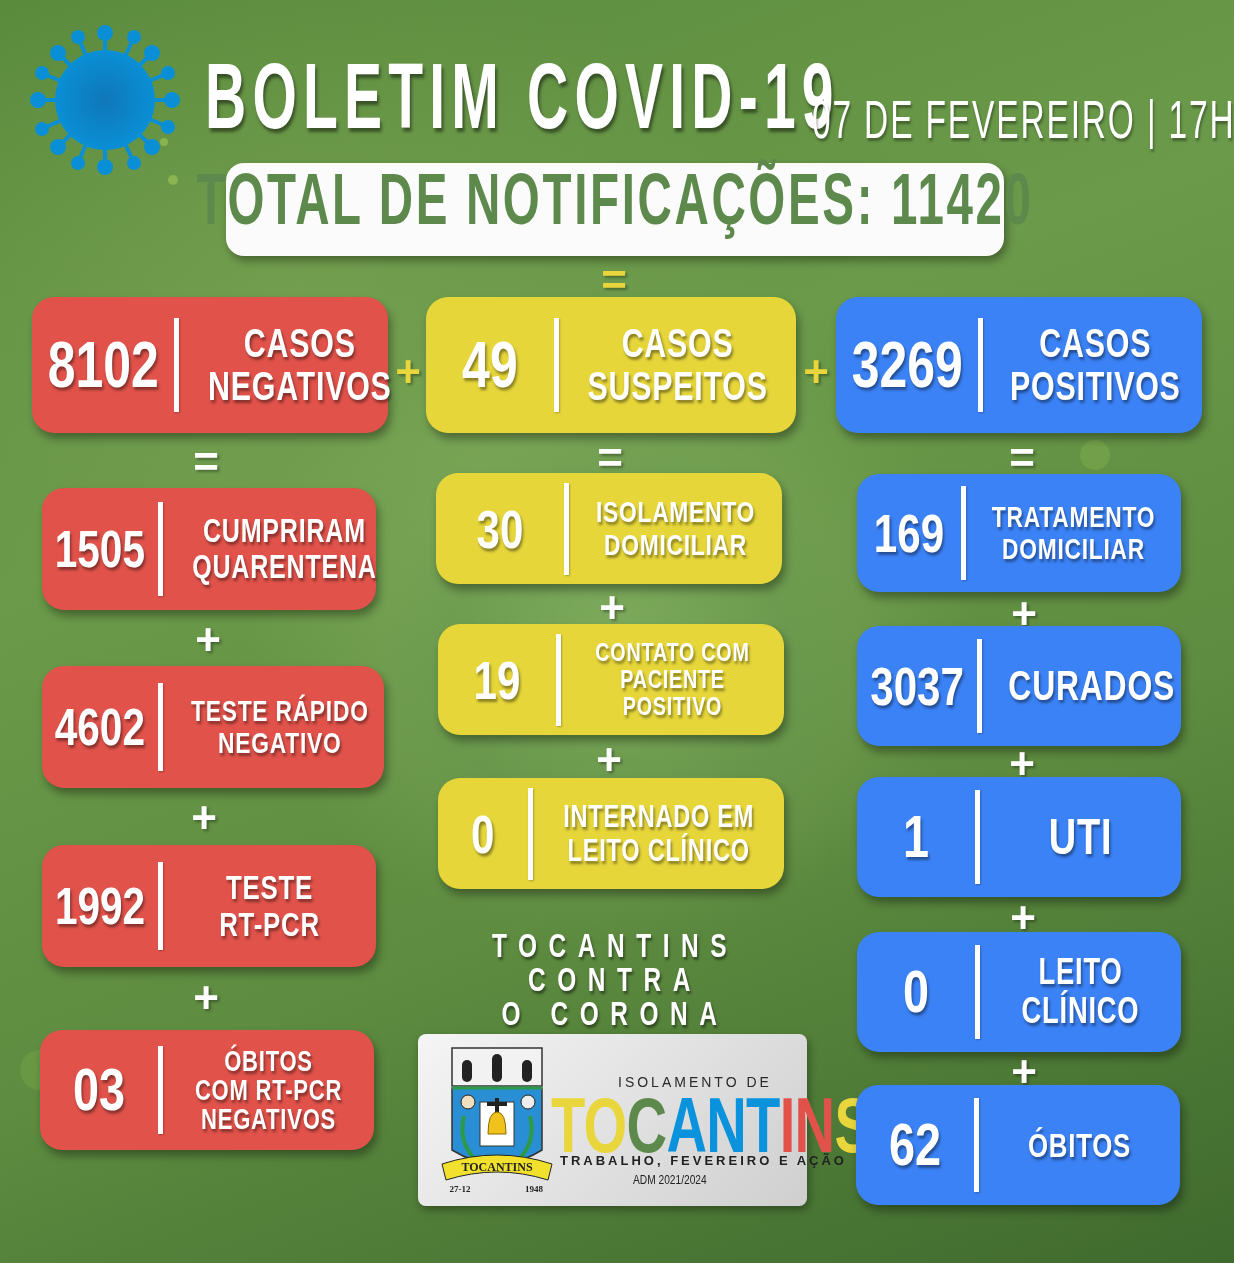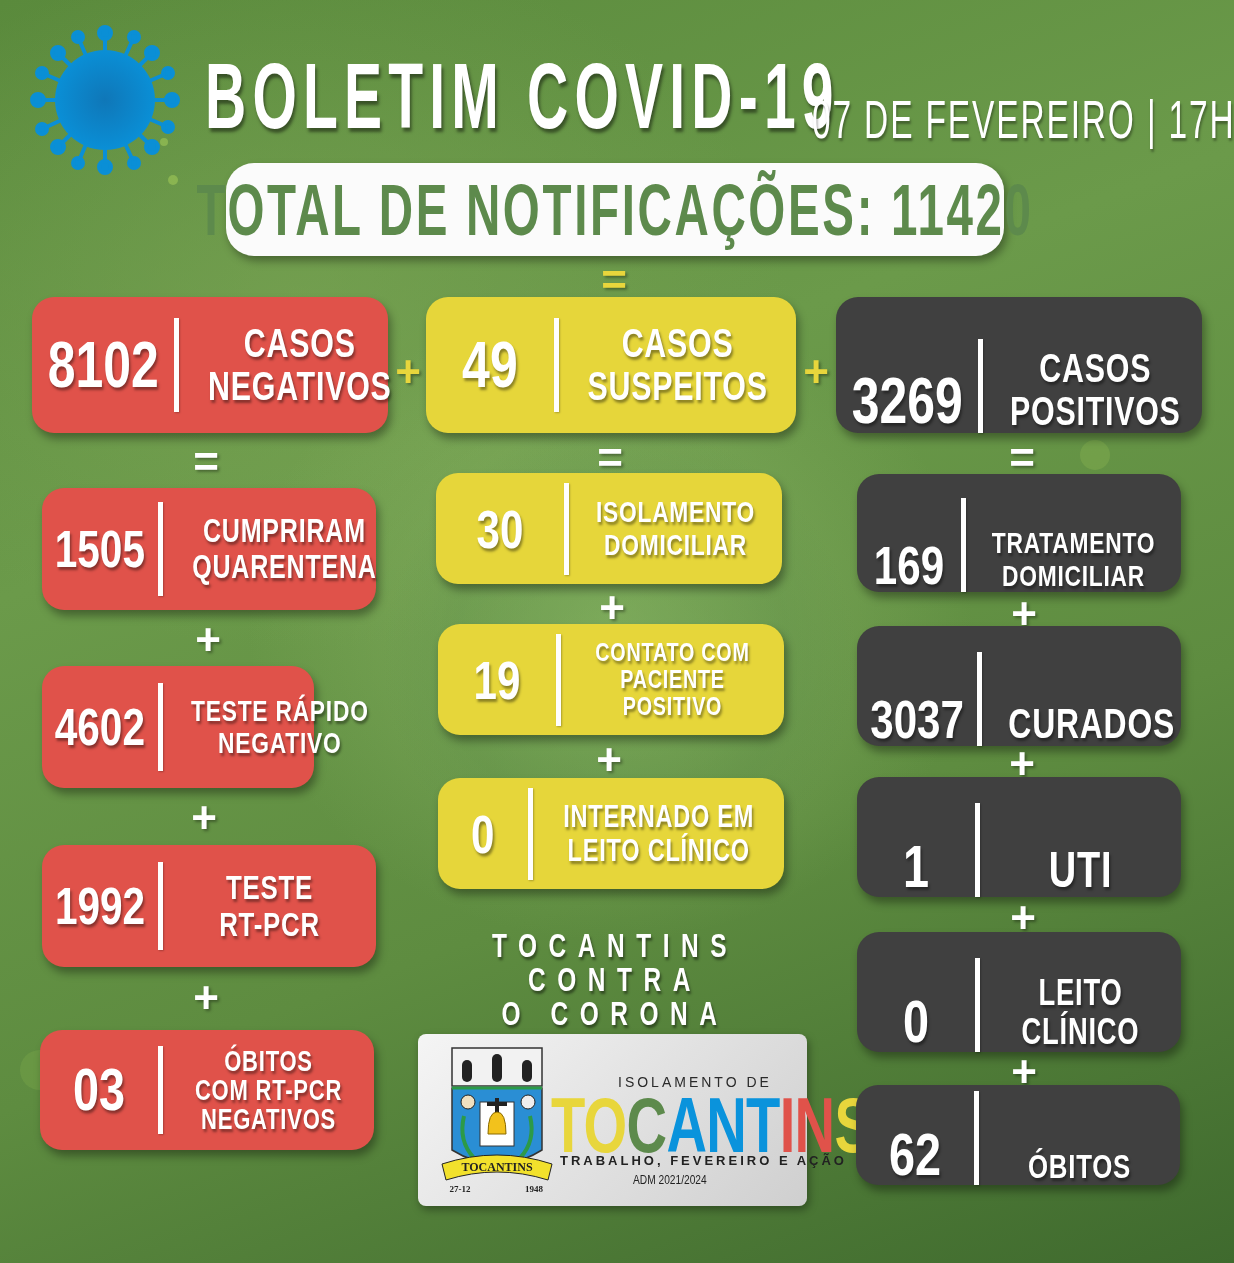--- a/index.html
+++ b/index.html
@@ -32,23 +32,23 @@
   .date {
     position: absolute; left: 812px; top: 92px;
     font-family: "Liberation Sans", sans-serif;
     font-size: 54px; color: #ffffff; letter-spacing: 3px;
     transform: scaleX(0.62); transform-origin: left top;
     text-shadow: 2px 3px 3px rgba(0,0,0,0.35);
     white-space: nowrap; line-height: 1;
   }
   .total-box {
     position: absolute; left: 226px; top: 163px; width: 778px; height: 93px;
-    background: #fbfbfb; border-radius: 28px;
+    background: #fbfbfb; border-radius: 18px;
     box-shadow: 3px 5px 8px rgba(0,0,0,0.35);
-    display: flex; align-items: center; justify-content: center;
+    display: flex; align-items: flex-start; justify-content: center;
   }
   .total-text {
     font-family: "Liberation Sans", sans-serif; font-weight: bold;
     font-size: 72px; color: #5d8a4c; letter-spacing: 4px;
     transform: scaleX(0.66); white-space: nowrap; line-height: 1;
   }
 
   
   .op {
     position: absolute; font-family: "Liberation Sans", sans-serif; font-weight: bold;
@@ -58,21 +58,21 @@
   .op.yellow { color: #e8d63c; }
 
   
   .box {
     position: absolute; border-radius: 22px;
     box-shadow: 3px 6px 8px rgba(0,0,0,0.35);
     display: flex; align-items: center;
   }
   .red { background: #e0524a; }
   .yellow-b { background: #e6d63a; }
-  .blue { background: #404040; align-items: flex-end; }
+  .blue { background: #3b82f6; }
   .num {
     font-family: "Liberation Sans", sans-serif; font-weight: bold;
     color: #fff; text-align: center; white-space: nowrap; line-height: 1;
     text-shadow: 2px 3px 3px rgba(0,0,0,0.4);
     transform: scaleX(0.78);
   }
   .sep { background: #fff; width: 5px; flex: none; box-shadow: 1px 1px 2px rgba(0,0,0,0.25); }
   .lbl {
     font-family: "Liberation Sans", sans-serif; font-weight: bold;
     color: #fff; text-align: center; line-height: 1.08; flex: 1;
@@ -210,21 +210,21 @@
 <div class="box red" style="left:42px;top:488px;width:334px;height:122px;">
   <div class="num" style="width:118px;font-size:52px;">1505</div>
   <div class="sep" style="height:94px;"></div>
   <div class="lbl" style="font-size:33px;">
     <span>CUMPRIRAM</span>
       <span>QUARENTENA</span>
   </div>
 </div>
 
 <div class="op" style="left:183px;top:618px;">+</div>
-<div class="box red" style="left:42px;top:666px;width:272px;height:122px;">
+<div class="box red" style="left:42px;top:666px;width:342px;height:122px;">
   <div class="num" style="width:118px;font-size:52px;">4602</div>
   <div class="sep" style="height:88px;"></div>
   <div class="lbl" style="font-size:30px;">
     <span>TESTE RÁPIDO</span>
       <span>NEGATIVO</span>
   </div>
 </div>
 
 <div class="op" style="left:179px;top:796px;">+</div>
 <div class="box red" style="left:42px;top:845px;width:334px;height:122px;">
@@ -344,19 +344,19 @@
 <div class="box blue" style="left:857px;top:932px;width:324px;height:120px;">
   <div class="num" style="width:118px;font-size:60px;">0</div>
   <div class="sep" style="height:94px;"></div>
   <div class="lbl" style="font-size:36px;">
     <span>LEITO</span>
       <span>CLÍNICO</span>
   </div>
 </div>
 
 <div class="op" style="left:999px;top:1050px;">+</div>
-<div class="box blue" style="left:856px;top:1085px;width:324px;height:100px;">
+<div class="box blue" style="left:856px;top:1085px;width:324px;height:120px;">
   <div class="num" style="width:118px;font-size:60px;">62</div>
   <div class="sep" style="height:94px;"></div>
   <div class="lbl" style="font-size:34px;">
     <span>ÓBITOS</span>
   </div>
 </div>
 
 </body></html>

